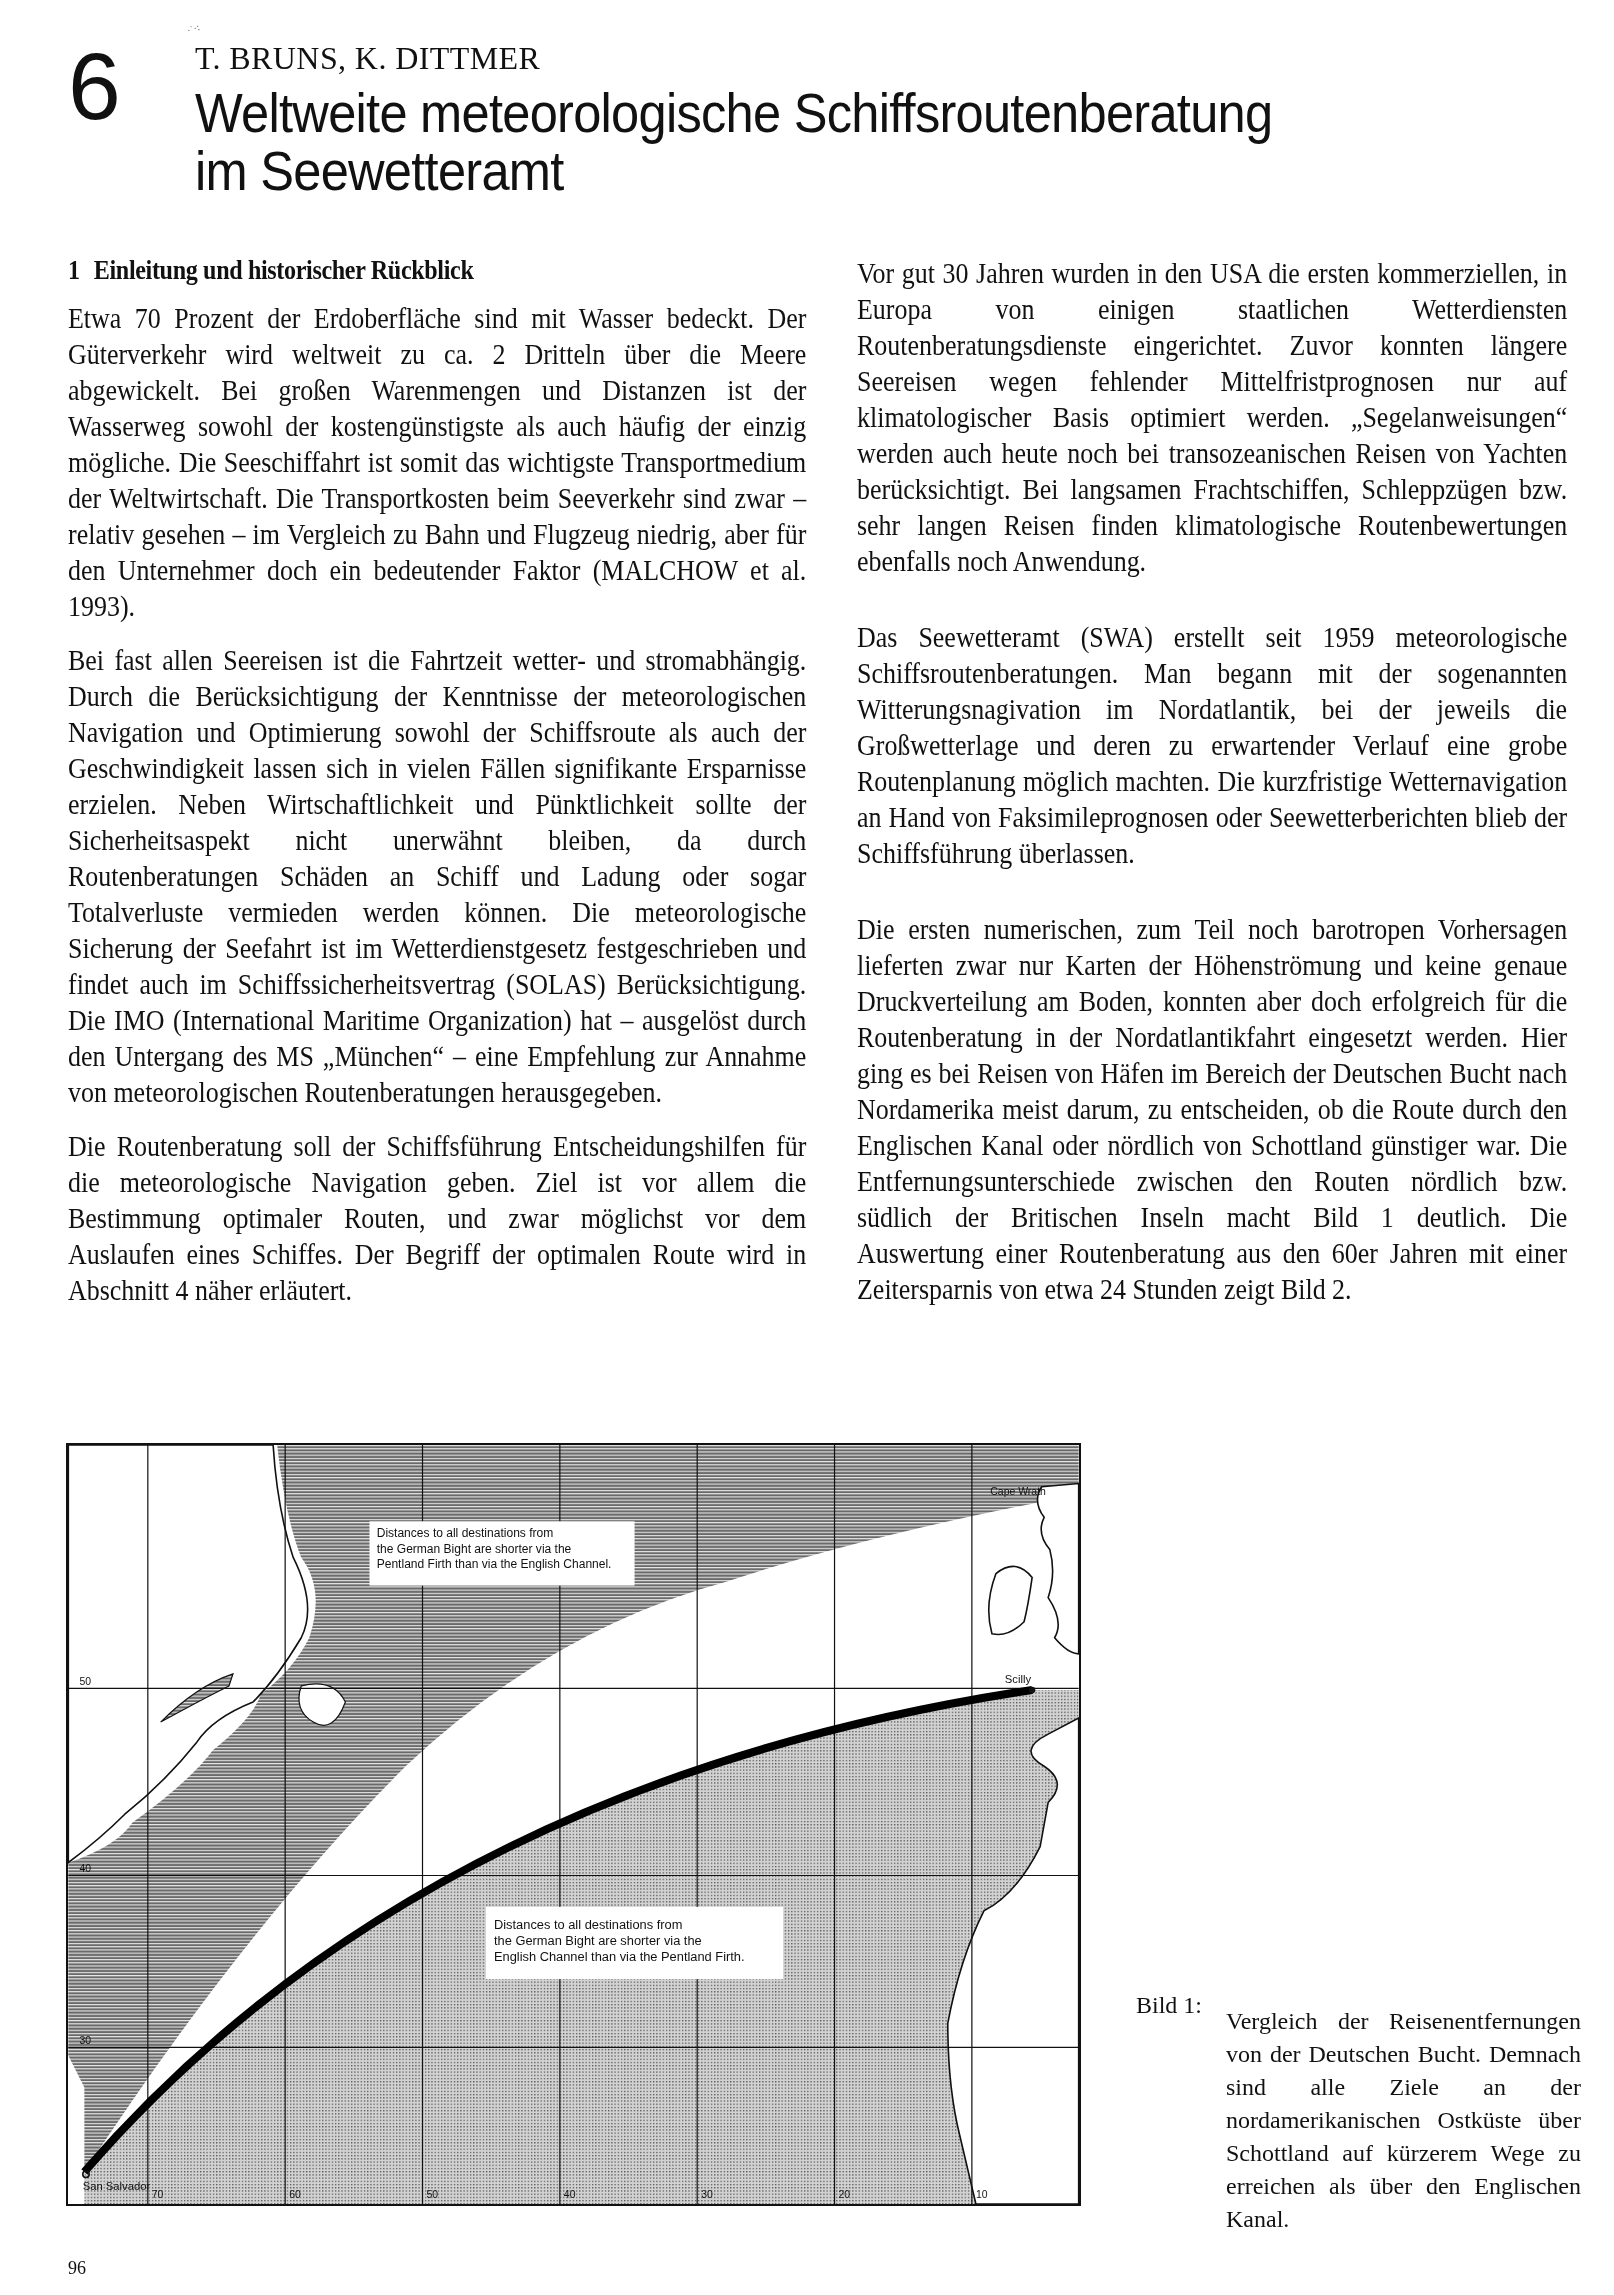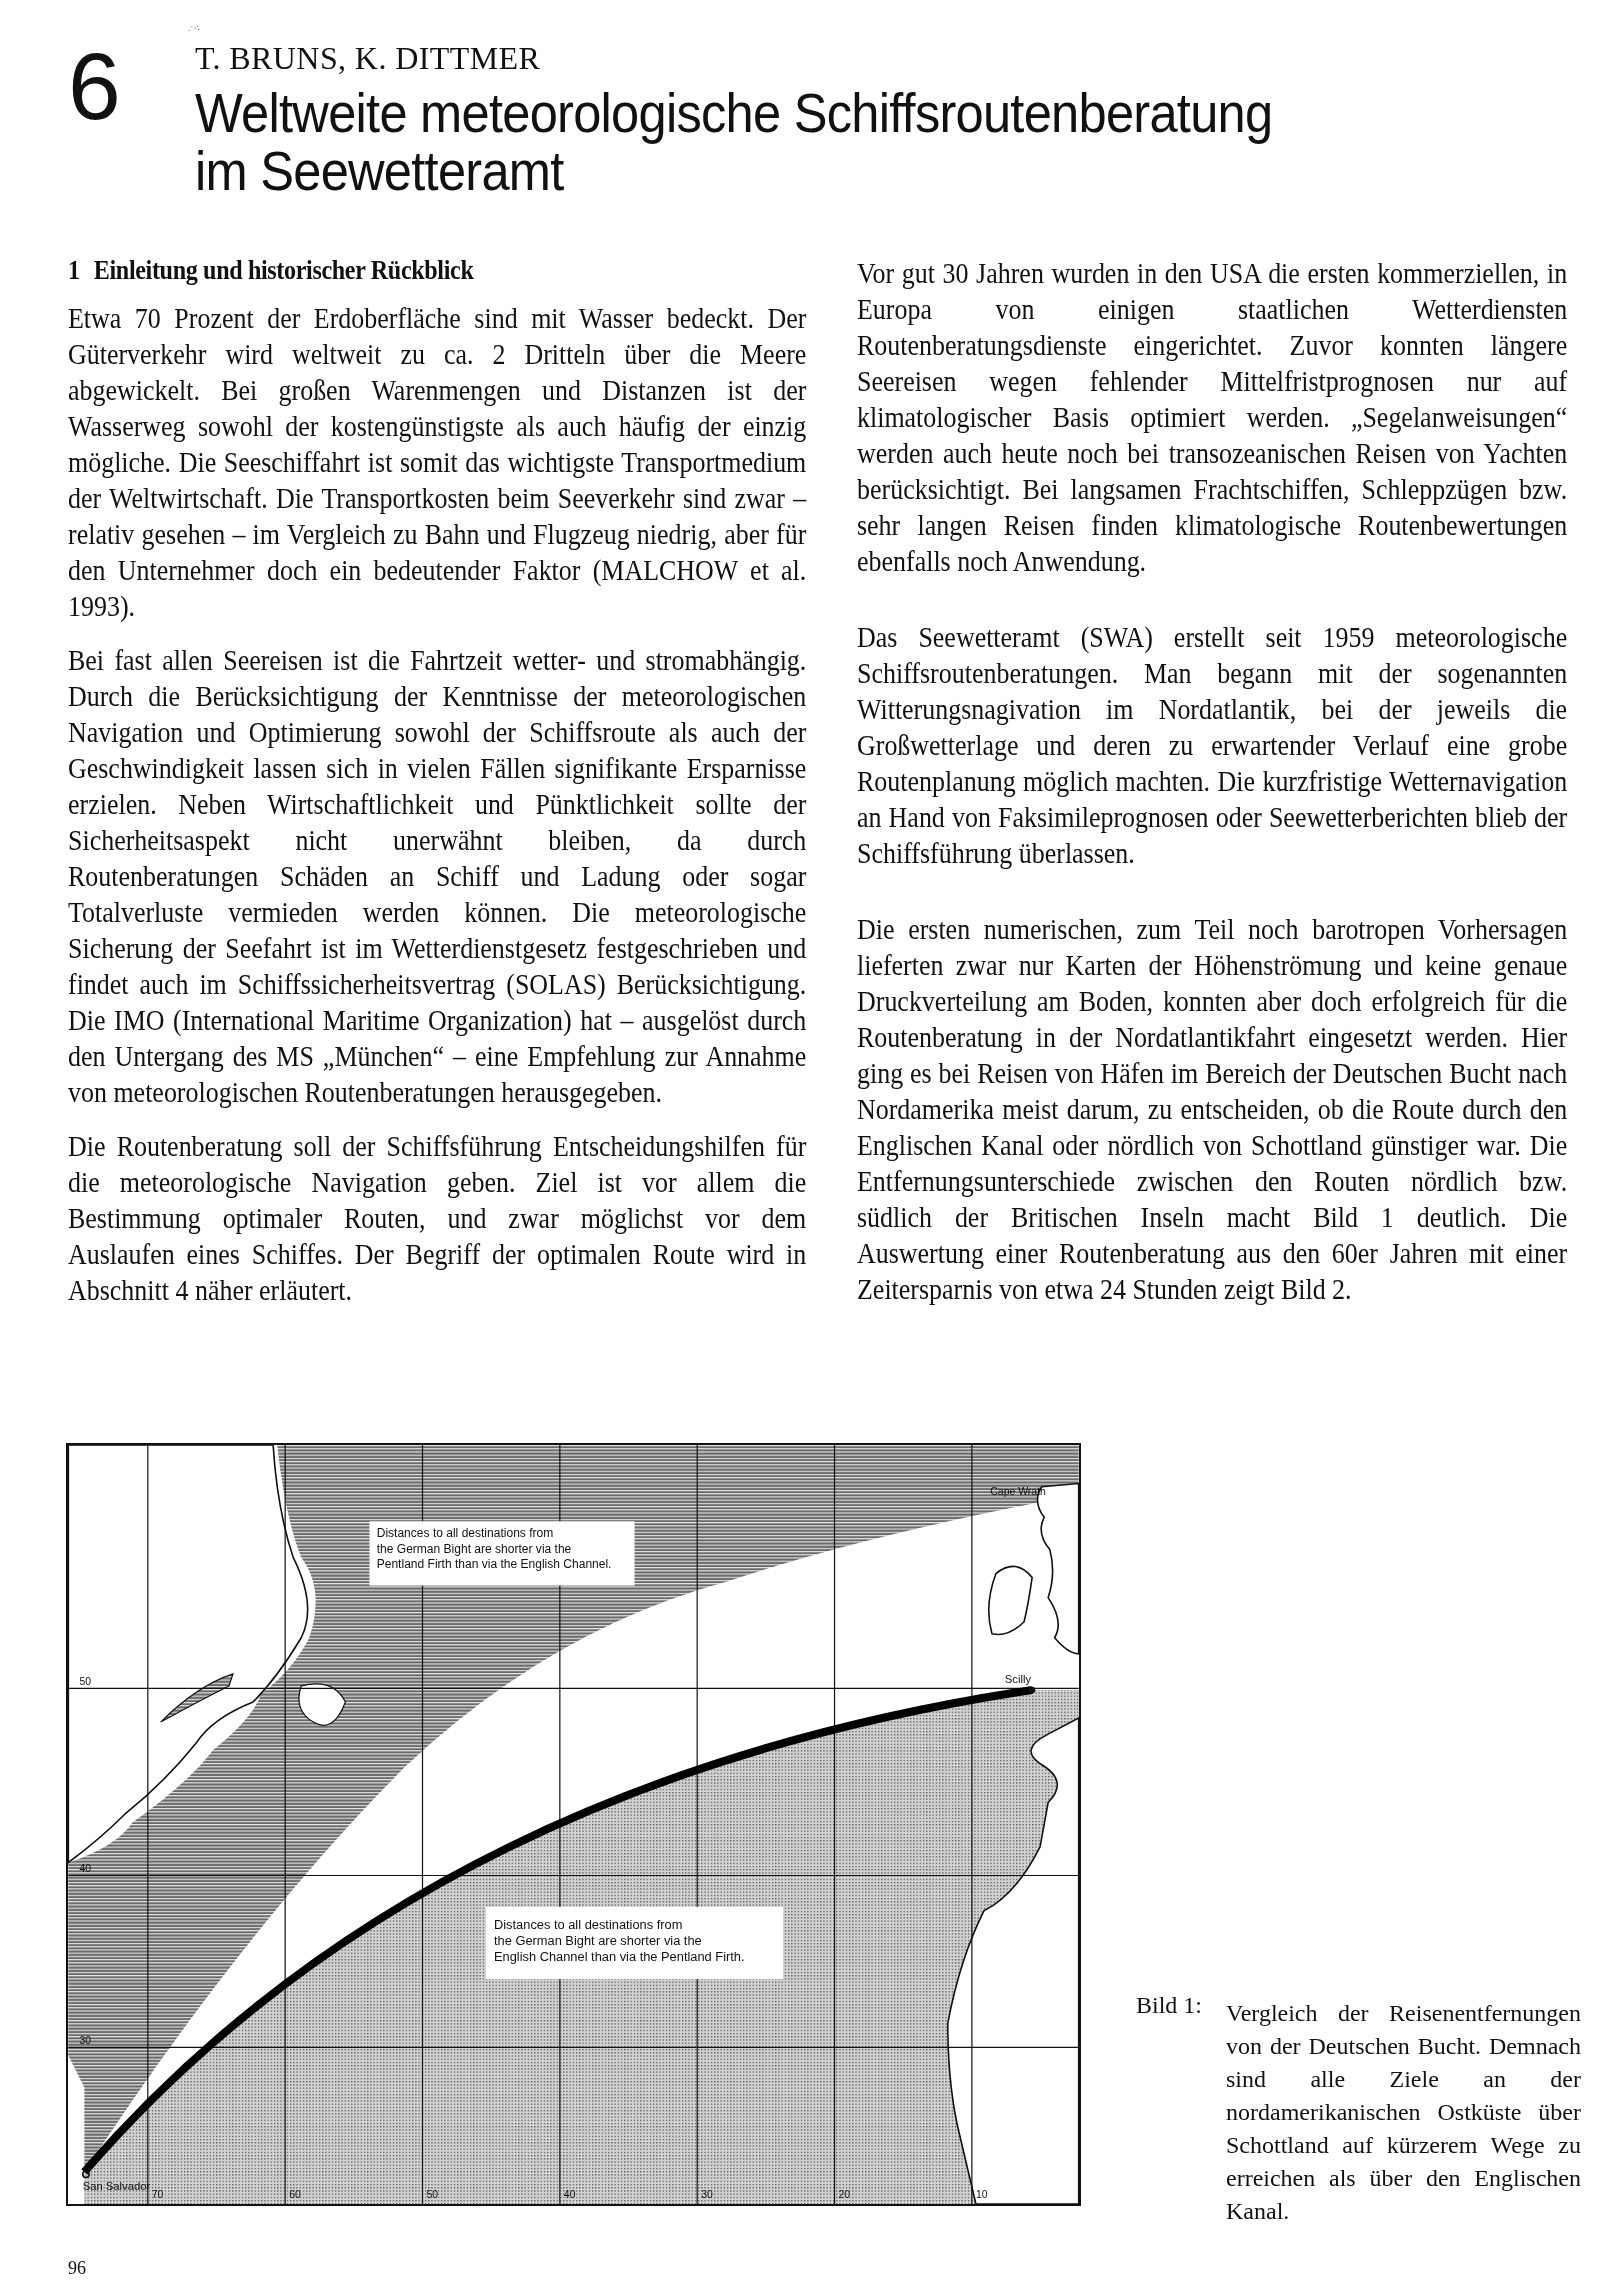--- a/index.html
+++ b/index.html
@@ -18,21 +18,21 @@
   .col h2 { font-size: 27.4px; font-weight: 700; margin: 0 0 13px 0; line-height: 34px; letter-spacing: -0.4px; }
   .col h2 .num { margin-right: 16px; }
   .col p { margin: 0 0 18px 0; }
   #col-right p { margin: 0 0 40px 0; }
 
   #figure { position: absolute; left: 66px; top: 1443px; width: 1015px; height: 763px; border: 2.4px solid #111; box-sizing: border-box; overflow: hidden; background: #fff; }
   #figure svg { width: 100%; height: 100%; display: block; }
 
   #caption { position: absolute; left: 1136px; top: 1989px; width: 452px; font-size: 24px; line-height: 33px; }
   #caption .lbl { position: absolute; left: 0; top: 0; }
-  #caption .txt { position: absolute; left: 90px; top: 8px; width: 355px; text-align: justify; }
+  #caption .txt { position: absolute; left: 90px; top: 16px; width: 355px; text-align: justify; }
 
   #page-number { position: absolute; left: 68px; top: 2258px; font-size: 18px; }
   #stray-mark { position: absolute; left: 187px; top: 22.6px; font-size: 9.7px; color: #555; transform: rotate(-20deg); }
 </style>
 </head>
 <body>
 
 <div id="stray-mark">·˙·:</div>
 
 <div id="chapter-number" class="sans">6</div>

